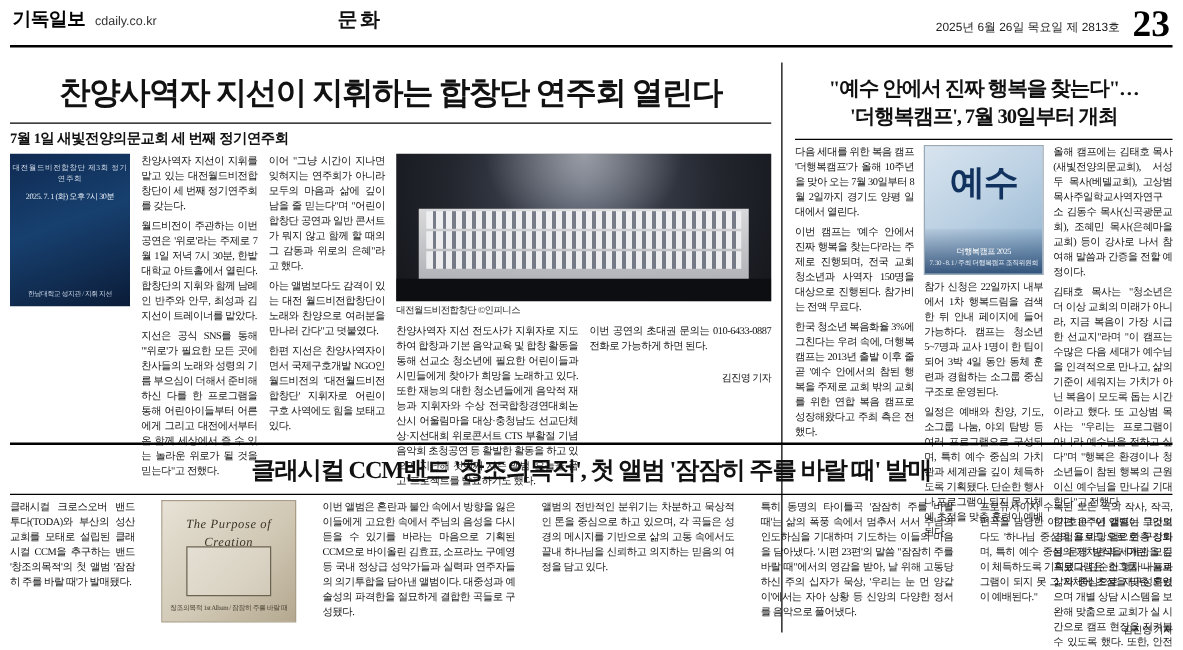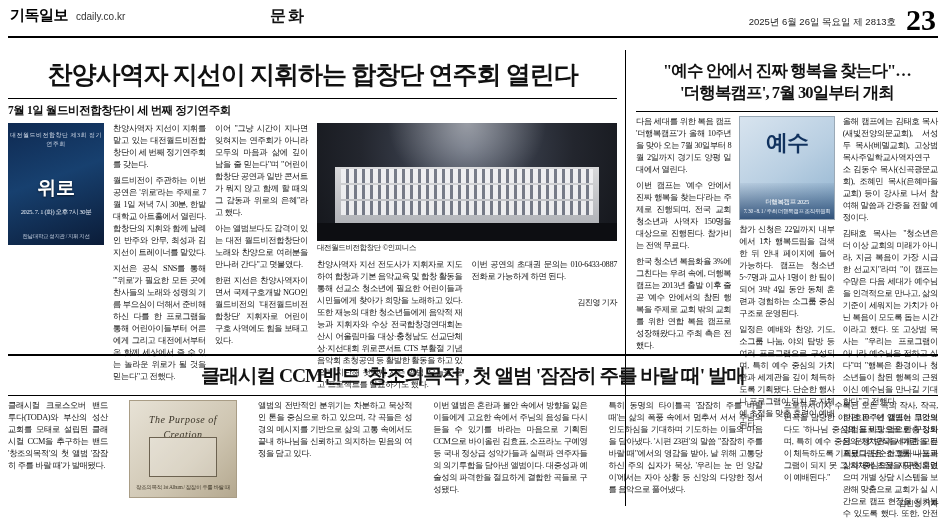--- a/index.html
+++ b/index.html
@@ -234,21 +234,21 @@
     height: 104px;
     background: linear-gradient(145deg,#d8e4ef 0%, #b9cfe2 50%, #8fb2cf 100%);
     position: relative;
     overflow: hidden;
     border: 1px solid #9aa9b6;
   }
   .campposter .cp-title {
     position: absolute;
     top: 10px; left: 0; right: 0;
     text-align: center;
-    font-size: 22px;
+    font-size: 28px;
     font-weight: bold;
     color: #11325e;
     letter-spacing: -1px;
   }
   .campposter .cp-band {
     position: absolute;
     bottom: 0; left: 0; right: 0;
     height: 36px;
     background: linear-gradient(180deg, rgba(17,50,94,.05), rgba(17,50,94,.75));
   }
@@ -333,28 +333,27 @@
     <span class="mh-page">23</span>
   </div>
 </div>
 <div class="rule-top"></div>
 
 <div class="page">
 
   <div class="col-left">
     <div class="headline-main">찬양사역자 지선이 지휘하는 합창단 연주회 열린다</div>
     <div class="hr-thin"></div>
-    <div class="subhead">7월 1일 월드비전합창단이 세 번째 정기연주회</div>
+    <div class="subhead">7월 1일 새빛전양의문교회 세 번째 정기연주회</div>
 
     <div class="body-cols">
 
       <div class="bcol" style="flex:0 0 96px;">
         <div class="poster">
           <div class="p-top">대전월드비전합창단 제3회 정기연주회</div>
-          <div class="p-title">위로</div>
           <div class="p-sub">2025. 7. 1 (화) 오후 7시 30분</div>
           <div class="p-foot">한남대학교 성지관 / 지휘 지선</div>
         </div>
       </div>
 
       <div class="bcol">
         <p>찬양사역자 지선이 지휘를 맡고 있는 대전월드비전합창단이 세 번째 정기연주회를 갖는다.</p>
         <p>월드비전이 주관하는 이번 공연은 '위로'라는 주제로 7월 1일 저녁 7시 30분, 한밭대학교 아트홀에서 열린다. 합창단의 지휘와 함께 남례인 반주와 안무, 최성과 김지선이 트레이너를 맡았다.</p>
         <p>지선은 공식 SNS를 통해 "'위로'가 필요한 모든 곳에 찬사들의 노래와 성령의 기름 부으심이 더해서 준비해 하신 다를 한 프로그램을 통해 어린아이들부터 어른에게 그리고 대전에서부터 온 함께 세상에서 즐 수 있는 놀라운 위로가 될 것을 믿는다"고 전했다.</p>
       </div>
@@ -430,24 +429,24 @@
       <p>클래시컬 크로스오버 밴드 투다(TODA)와 부산의 성산교회를 모태로 설립된 클래시컬 CCM을 추구하는 밴드 '창조의목적'의 첫 앨범 '잠잠히 주를 바랄 때'가 발매됐다.</p>
     </div>
     <div style="flex:0 0 108px;">
       <div class="album">
         <div class="al-t">The Purpose of Creation</div>
         <div class="al-c"></div>
         <div class="al-f">창조의목적 1st Album / 잠잠히 주를 바랄 때</div>
       </div>
     </div>
     <div style="flex:1;">
+      <p>이번 앨범은 혼란과 불안 속에서 방향을 잃은 이들에게 고요한 속에서 주님의 음성을 다시 듣을 수 있기를 바라는 마음으로 기획된 CCM으로 바이올린 김효표, 소프라노 구예영 등 국내 정상급 성악가들과 실력파 연주자들의 의기투합을 담아낸 앨범이다. 대중성과 예술성의 파격한을 절묘하게 결합한 곡들로 구성됐다.</p>
+    </div>
+    <div style="flex:1;">
       <p>앨범의 전반적인 분위기는 차분하고 묵상적인 톤을 중심으로 하고 있으며, 각 곡들은 성경의 메시지를 기반으로 삶의 고통 속에서도 끝내 하나님을 신뢰하고 의지하는 믿음의 여정을 담고 있다.</p>
-    </div>
-    <div style="flex:1;">
-      <p>이번 앨범은 혼란과 불안 속에서 방향을 잃은 이들에게 고요한 속에서 주님의 음성을 다시 듣을 수 있기를 바라는 마음으로 기획된 CCM으로 바이올린 김효표, 소프라노 구예영 등 국내 정상급 성악가들과 실력파 연주자들의 의기투합을 담아낸 앨범이다. 대중성과 예술성의 파격한을 절묘하게 결합한 곡들로 구성됐다.</p>
     </div>
     <div style="flex:1;">
       <p>특히 동명의 타이틀곡 '잠잠히 주를 바랄 때'는 삶의 폭풍 속에서 멈추서 서서 주님의 인도하심을 기대하며 기도하는 이들의 마음을 담아냈다. '시편 23편'의 말씀 "잠잠히 주를 바랄 때"에서의 영감을 받아, 날 위해 고통당하신 주의 십자가 묵상, '우리는 눈 먼 양같이'에서는 자아 상황 등 신앙의 다양한 정서를 음악으로 풀어냈다.</p>
     </div>
     <div style="flex:1;">
       <p>프로듀서이자 수록된 모든 곡의 작사, 작곡, 편곡을 담당한 이기호은 "이 앨범이 무엇보다도 '하나님 중심의 프로그 램으로 구성되며, 특히 예수 중심의 가치관과 세계관을 깊이 체득하도록 기획됐다. 단순한 행사나 프로그램이 되지 못 그 자체에 초점을 맞춘 훈련이 예배된다."</p>
       <div class="byline">김진영 기자</div>
     </div>
   </div>
 </div>

